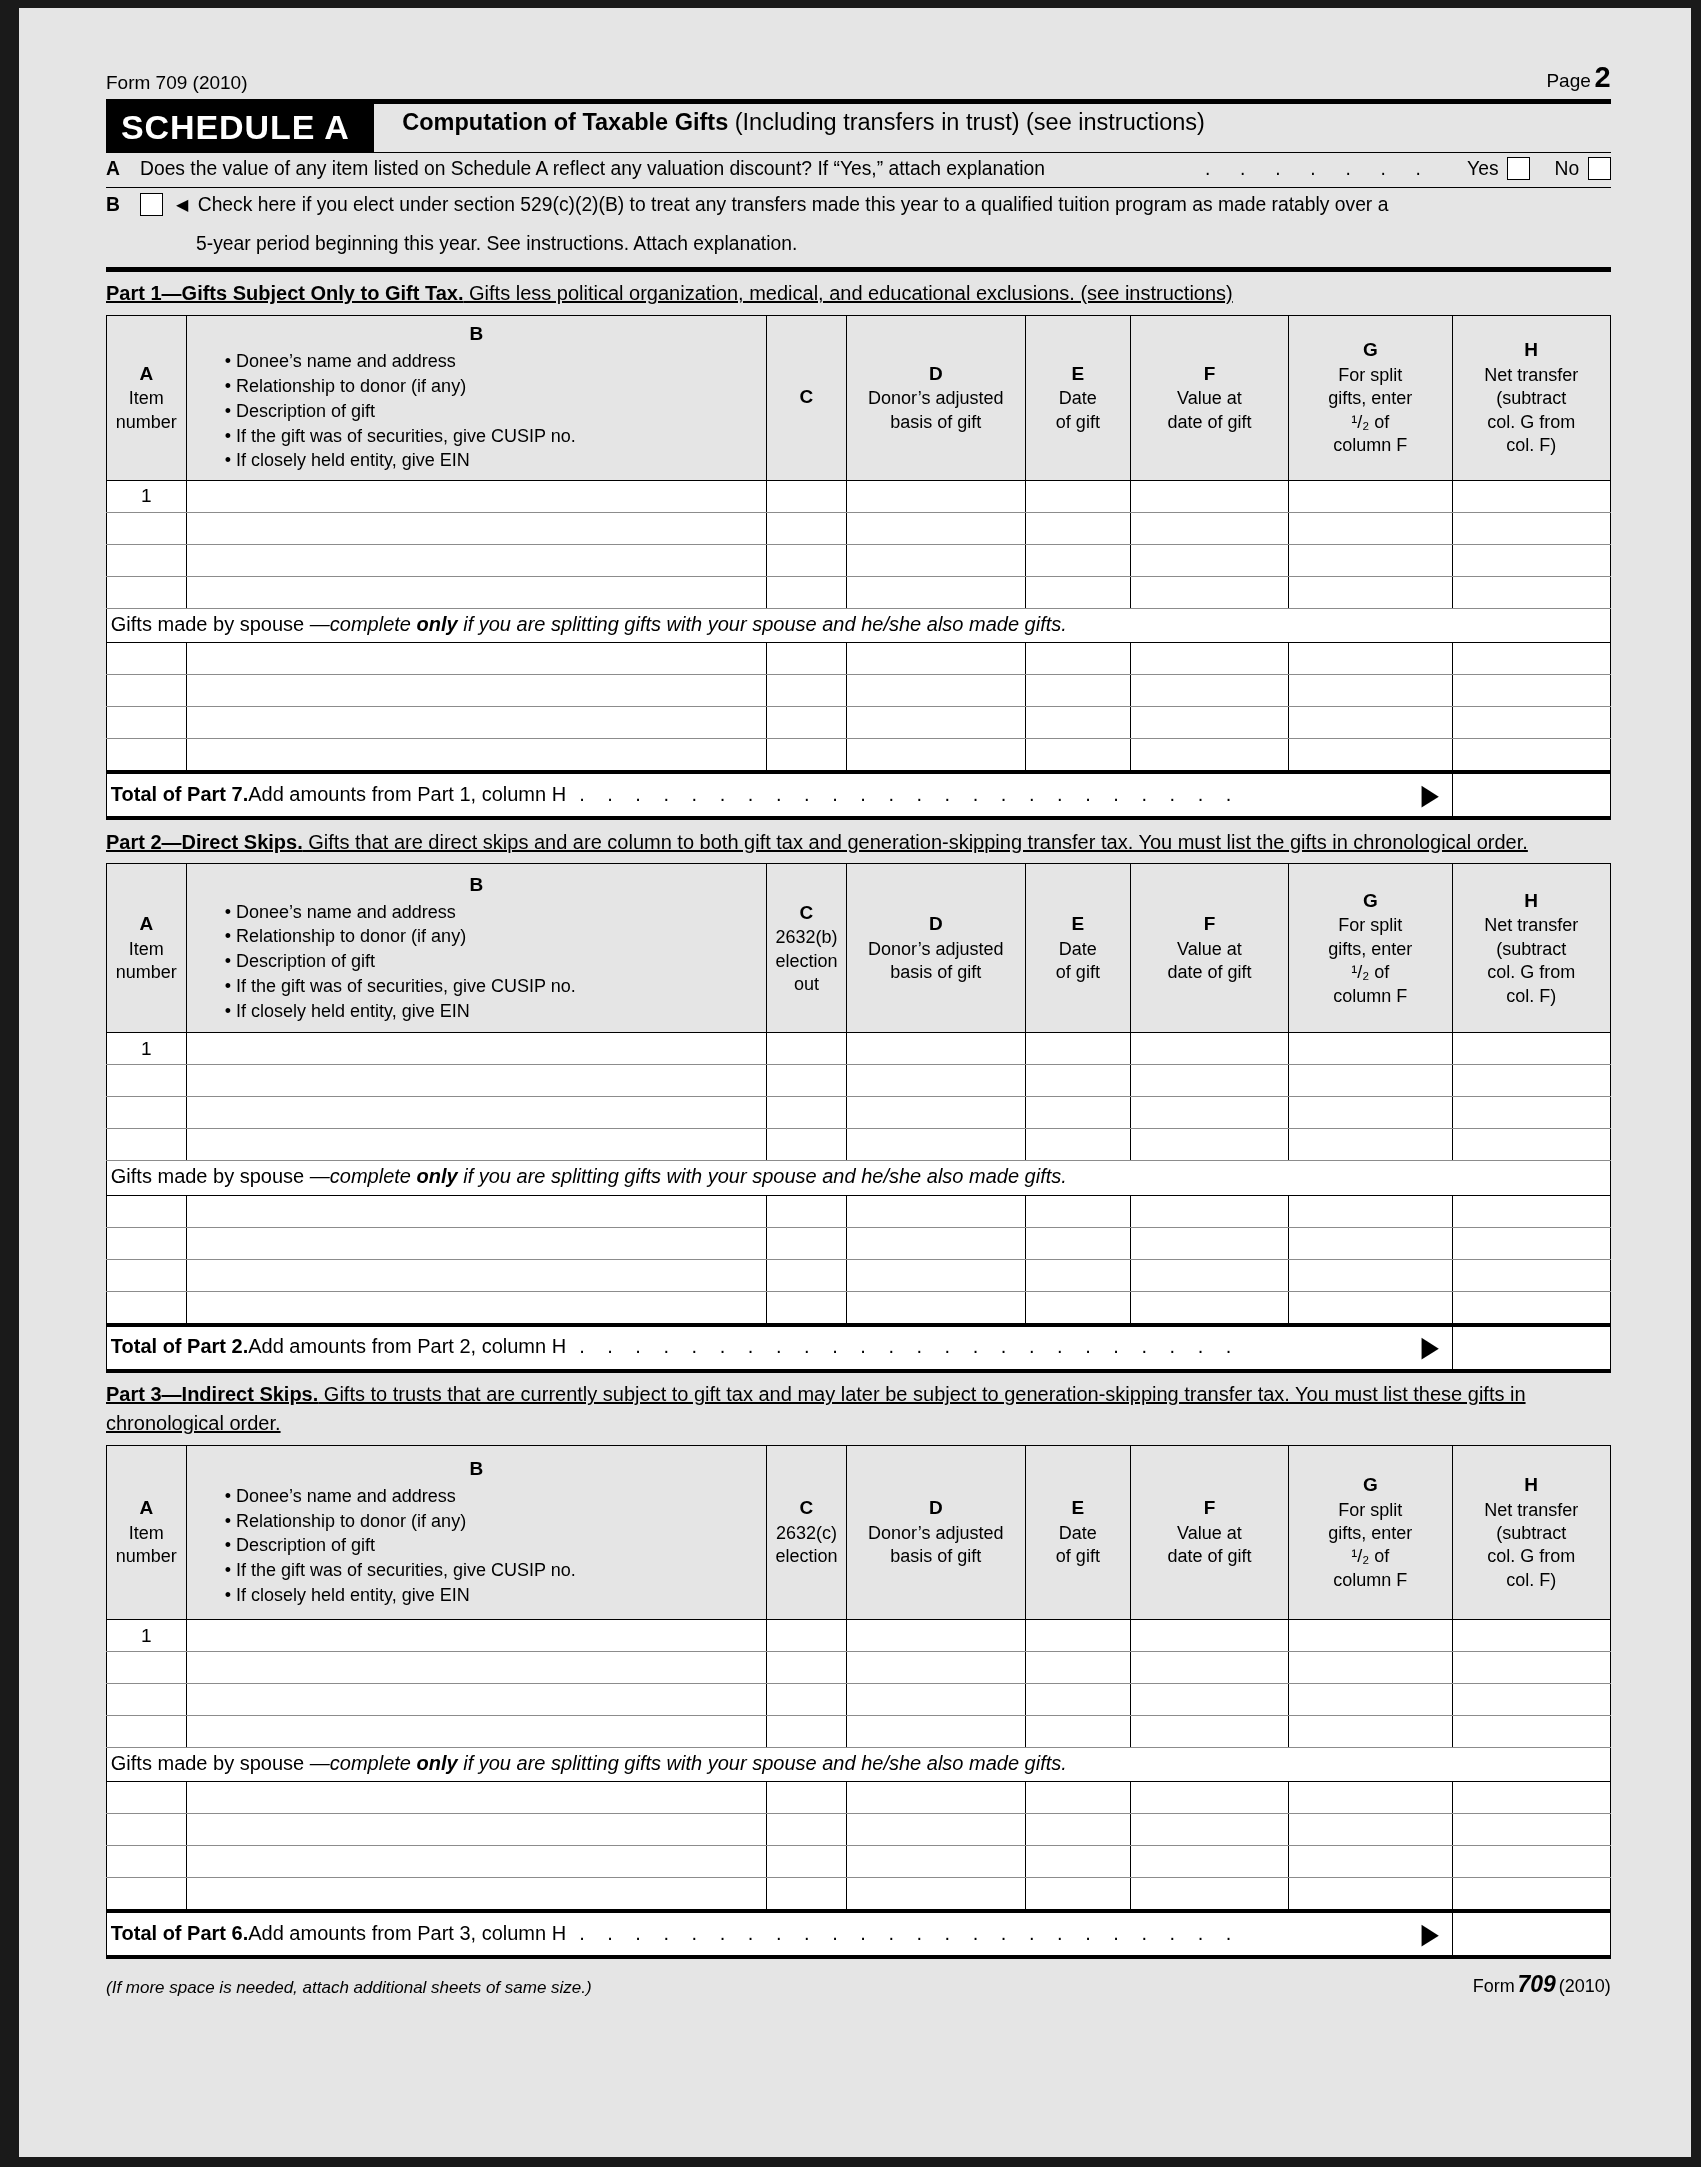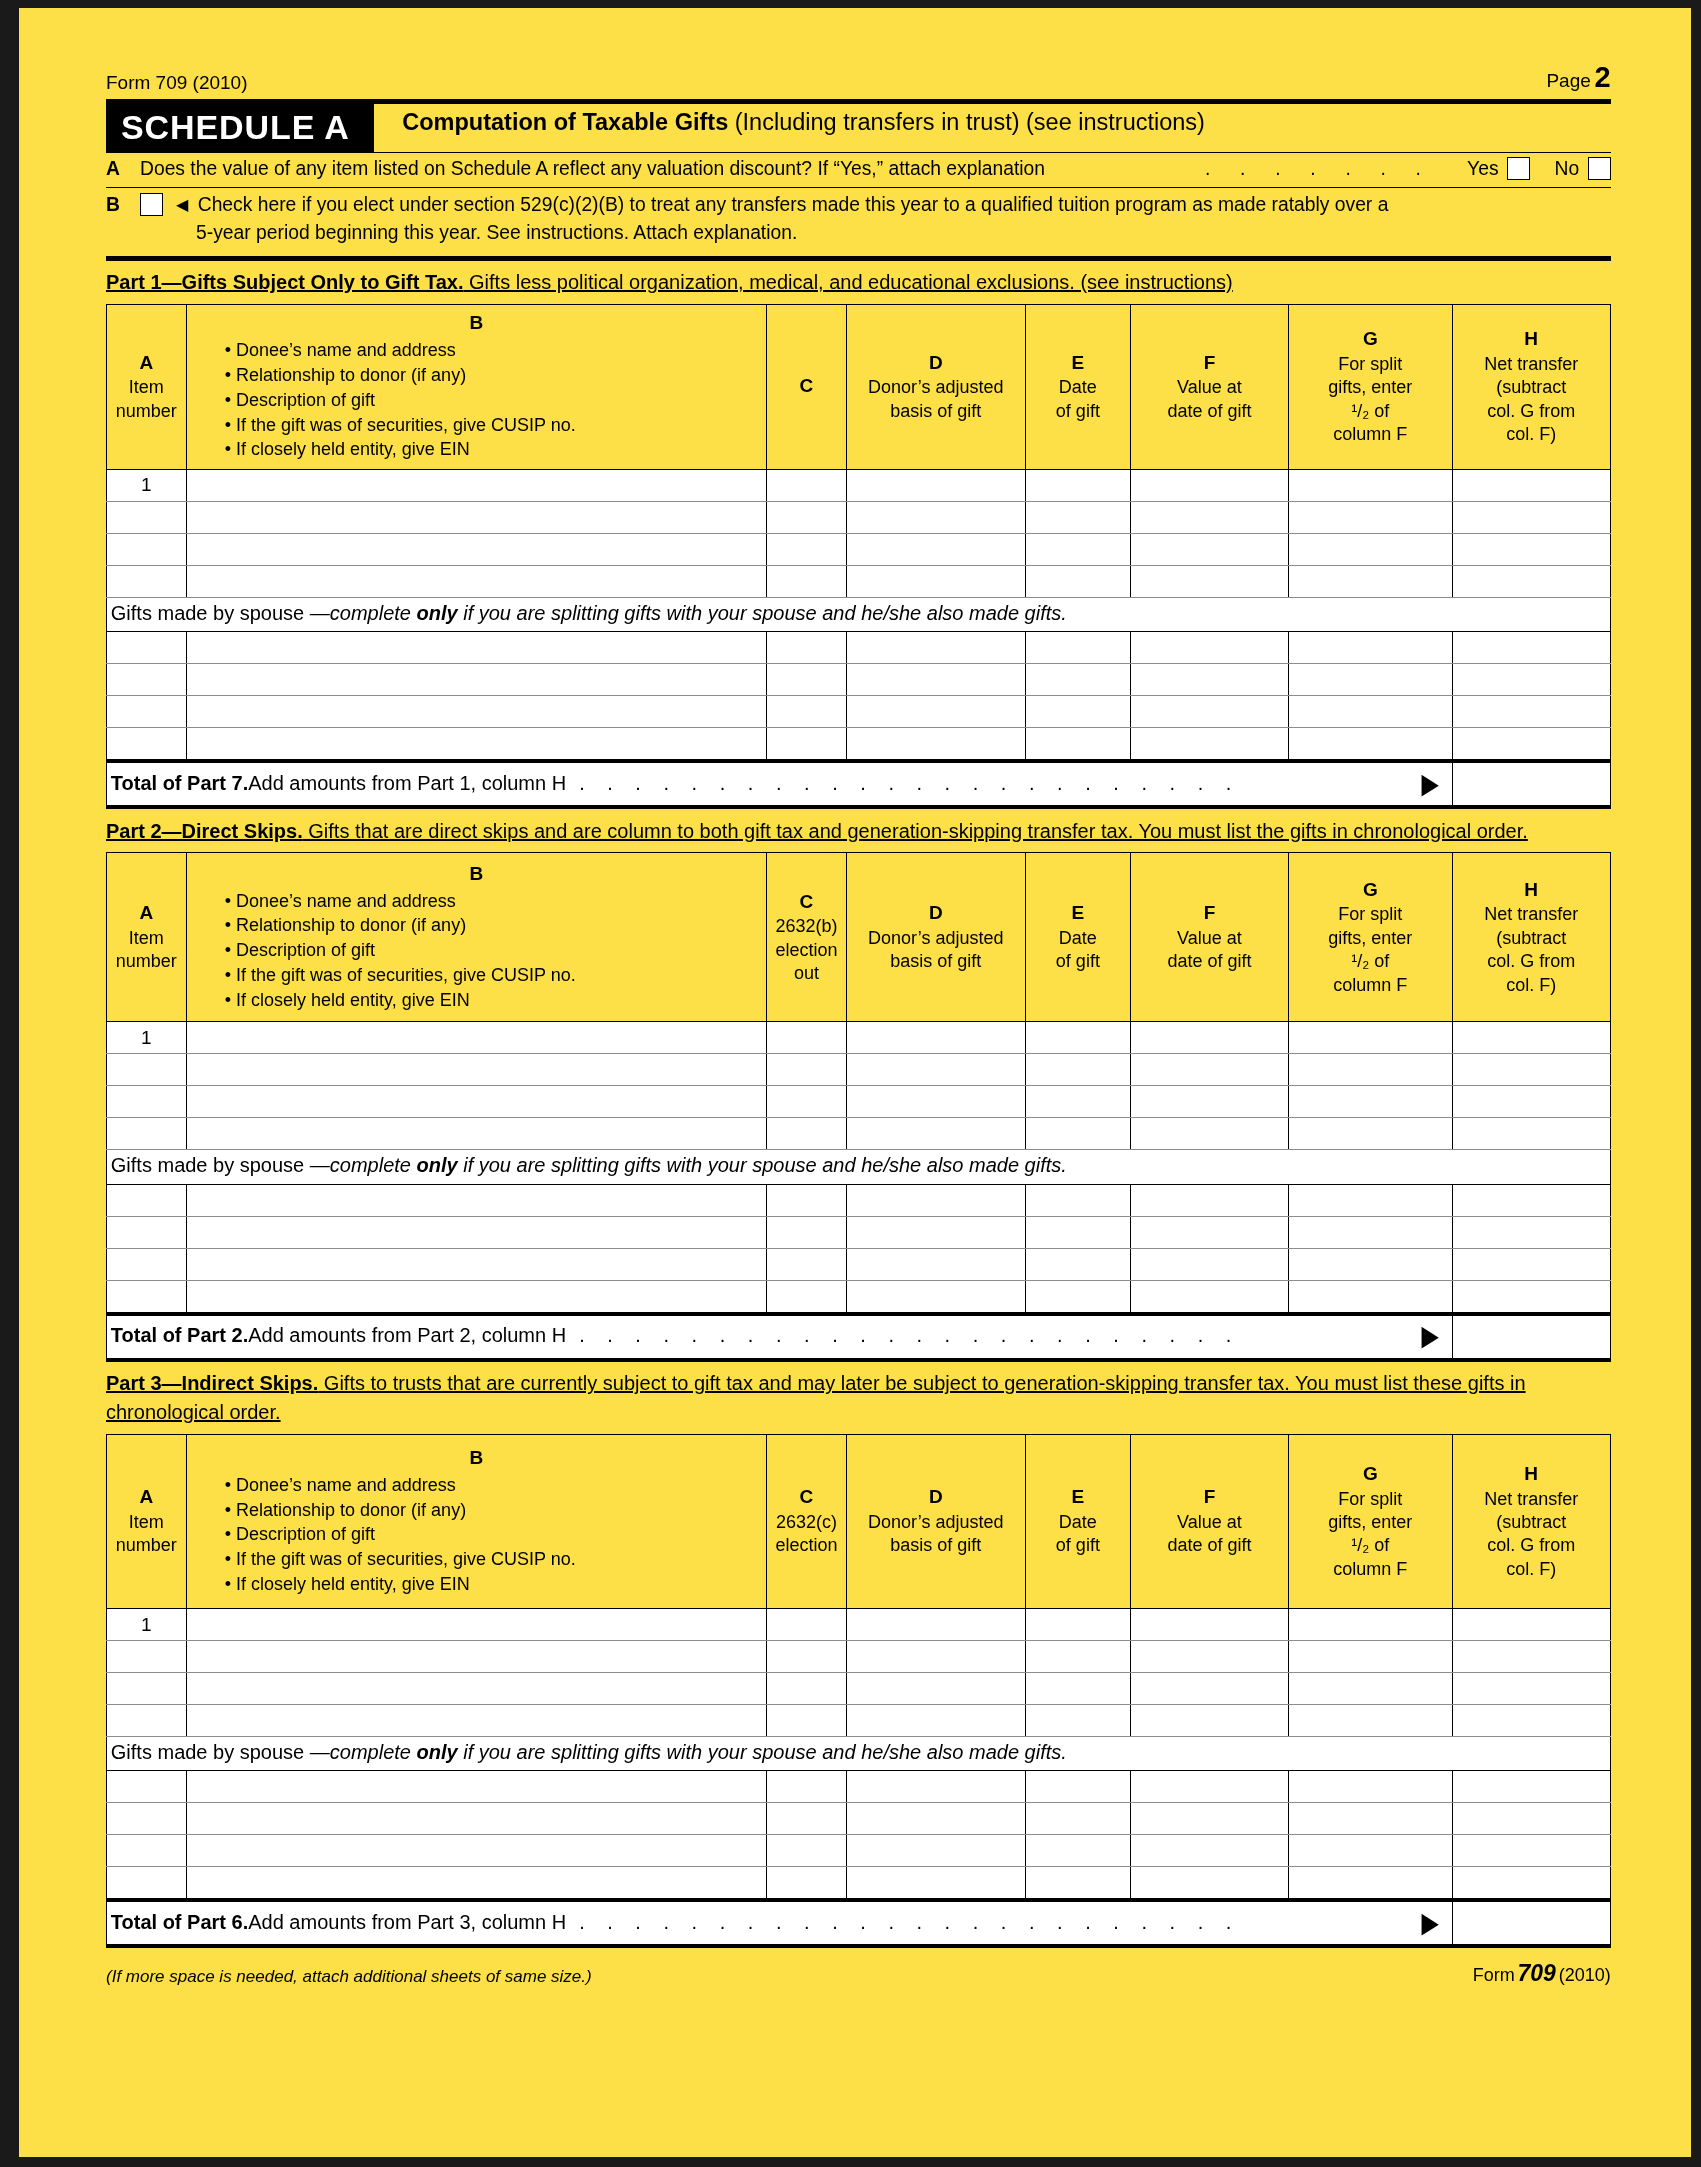--- a/index.html
+++ b/index.html
@@ -4,21 +4,21 @@
 <style>
   html,body { margin:0; padding:0; }
   body {
     width:1702px; height:2168px; position:relative;
     background:#1a1a1a;
     font-family:"Liberation Sans","DejaVu Sans",sans-serif;
     color:#000;
   }
   .sheet {
     position:absolute; top:7.5px; left:19px; right:11.3px; bottom:11.3px;
-    background:#fde047; overflow:hidden;
+    background:#e5e5e5; overflow:hidden;
   }
   .content { margin:53px 80px 0 87px; }
 
   
   .meta-row { display:flex; justify-content:space-between; align-items:flex-end; padding-bottom:5.6px; }
   .form-id { font-size:19px; }
   .page-ref { font-size:19px; }
   .page-ref b { font-size:29px; font-weight:bold; margin-left:3.8px; }
 
   
@@ -44,21 +44,21 @@
   .yn .lbl { margin-left:24.5px; }
   .checkbox {
     display:inline-block; width:21px; height:21px;
     border:1.9px solid #000; background:#fff; margin-left:8.5px; flex:none;
   }
 
   
   .line-b { border-bottom:5.6px solid #000; font-size:19.3px; padding:5.6px 0 11.3px; }
   .lb-row1 { display:flex; align-items:center; }
   .lb-arrow { font-size:16px; margin:0 9.4px 0 13px; }
-  .lb-row2 { margin-left:90px; margin-top:6px; }
+  .lb-row2 { margin-left:90px; margin-top:17px; }
 
   
   .caption { font-size:20px; padding:7.5px 0 6.6px; line-height:1.45;text-decoration:underline; }
   .caption b { font-weight:bold; }
 
   
   table.gift {
     width:100%; border-collapse:collapse; table-layout:fixed;
     border:1.9px solid #000; border-bottom:4.7px solid #000;
     font-size:18px;

